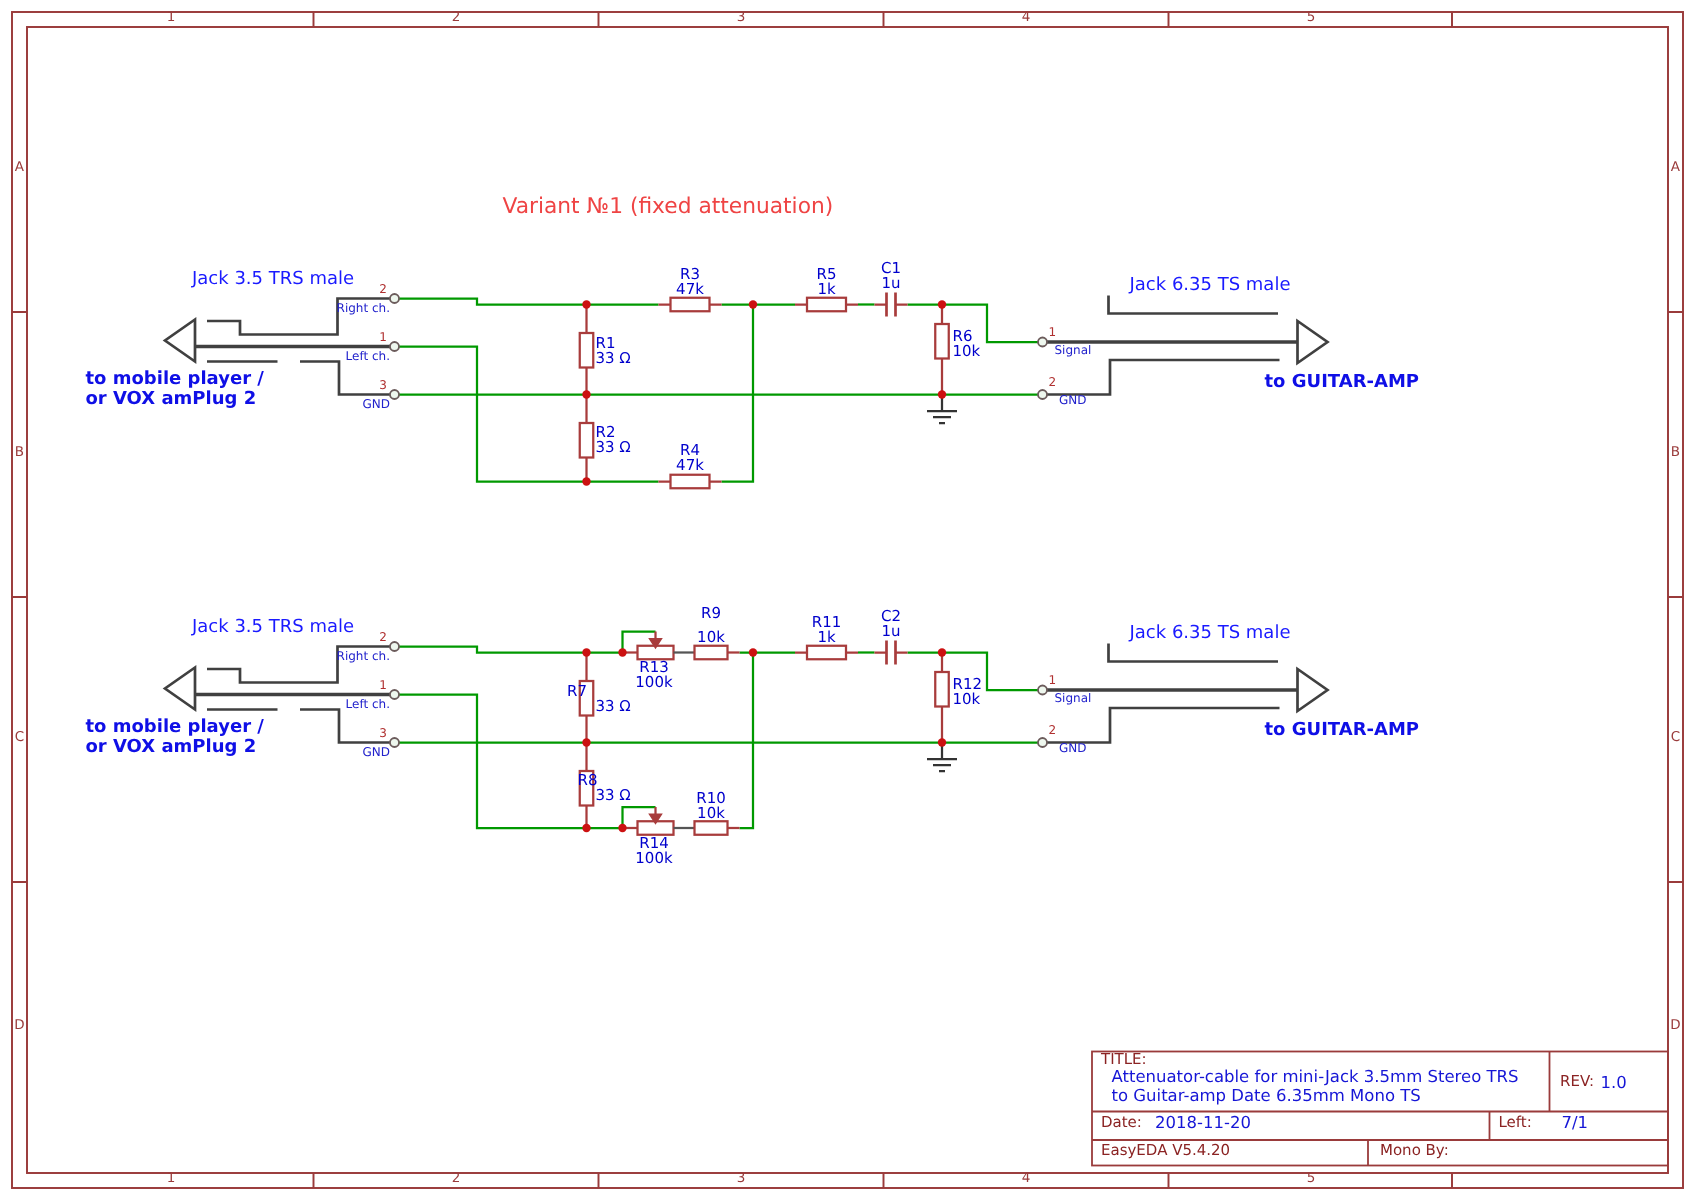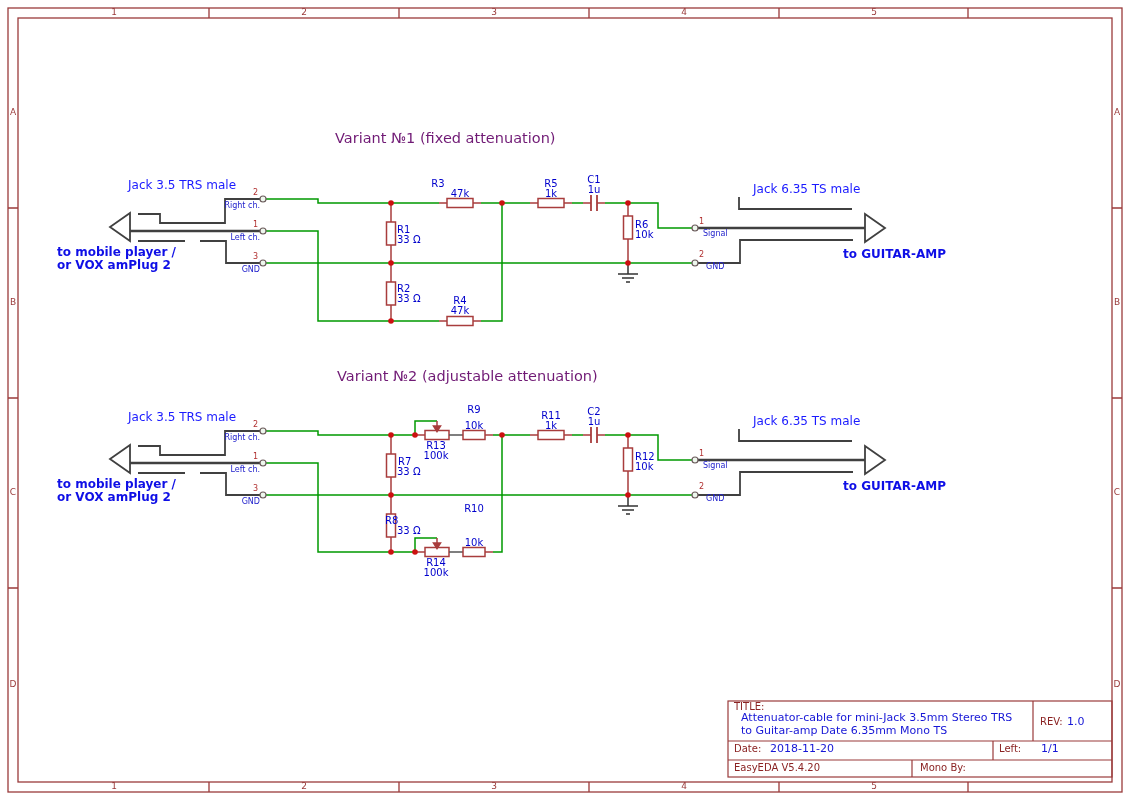--- a/index.html
+++ b/index.html
@@ -1,20 +1,20 @@
 <!DOCTYPE html>
 <html><head>
 <meta charset="utf-8">
 <style>
   html,body{margin:0;padding:0;background:#ffffff;}
   #canvas{position:relative;width:1130px;height:800px;background:#ffffff;overflow:hidden;
           font-family:"DejaVu Sans",sans-serif;}
   #schem{position:absolute;left:0;top:0;}
   .lbl{position:absolute;white-space:nowrap;line-height:1.05;}
-  .t-title{font-size:14.5px;color:#701a75;}
+  .t-title{font-size:14.5px;color:#ef4444;}
   .t-jack{font-size:12px;color:#1a1aff;}
   .t-dest{font-size:12px;font-weight:bold;color:#0f0fe6;}
   .t-comp{font-size:10px;color:#0000cc;width:44px;text-align:center;}
   .t-compl{font-size:10px;color:#0000cc;text-align:left;}
   .pnum{font-size:8px;color:#b03030;}
   .pnum-r{width:40px;text-align:right;}
   .pname{font-size:8px;color:#2222cc;}
   .pname-r{width:48px;text-align:right;}
   .fr{font-size:9px;color:#9a3b3b;}
   .fr-c{width:40px;text-align:center;}
@@ -235,21 +235,21 @@
   <span class="lbl t-jack" style="left:128px;top:179px">Jack 3.5 TRS male</span>
   <span class="lbl pnum pnum-r" style="left:218px;top:189px">2</span>
   <span class="lbl pname pname-r" style="left:212px;top:202px">Right ch.</span>
   <span class="lbl pnum pnum-r" style="left:218px;top:221px">1</span>
   <span class="lbl pname pname-r" style="left:212px;top:234px">Left ch.</span>
   <span class="lbl pnum pnum-r" style="left:218px;top:253px">3</span>
   <span class="lbl pname pname-r" style="left:212px;top:266px">GND</span>
   <span class="lbl t-dest" style="left:57px;top:246px">to mobile player /</span>
   <span class="lbl t-dest" style="left:57px;top:259px">or VOX amPlug 2</span>
 
-  <span class="lbl t-comp" style="left:416px;top:179px">R3</span>
+  <span class="lbl t-comp" style="left:438px;top:179px">R3</span>
   <span class="lbl t-comp" style="left:438px;top:189px">47k</span>
   <span class="lbl t-comp" style="left:529px;top:179px">R5</span>
   <span class="lbl t-comp" style="left:529px;top:189px">1k</span>
   <span class="lbl t-comp" style="left:572px;top:175px">C1</span>
   <span class="lbl t-comp" style="left:572px;top:185px">1u</span>
   <span class="lbl t-compl" style="left:397px;top:225px">R1</span>
   <span class="lbl t-compl" style="left:397px;top:235px">33 Ω</span>
   <span class="lbl t-compl" style="left:397px;top:284px">R2</span>
   <span class="lbl t-compl" style="left:397px;top:294px">33 Ω</span>
   <span class="lbl t-comp" style="left:438px;top:296px">R4</span>
@@ -257,62 +257,61 @@
   <span class="lbl t-compl" style="left:635px;top:220px">R6</span>
   <span class="lbl t-compl" style="left:635px;top:230px">10k</span>
 
   <span class="lbl t-jack" style="left:753px;top:183px">Jack 6.35 TS male</span>
   <span class="lbl pnum" style="left:699px;top:218px">1</span>
   <span class="lbl pname" style="left:703px;top:230px">Signal</span>
   <span class="lbl pnum" style="left:699px;top:251px">2</span>
   <span class="lbl pname" style="left:706px;top:263px">GND</span>
   <span class="lbl t-dest" style="left:843px;top:248px">to GUITAR-AMP</span>
 
-  <span class="lbl t-title" style="left:337px;top:369px">Variant №2 (adjustable attenuation)</span>
   <span class="lbl t-jack" style="left:128px;top:411px">Jack 3.5 TRS male</span>
   <span class="lbl pnum pnum-r" style="left:218px;top:421px">2</span>
   <span class="lbl pname pname-r" style="left:212px;top:434px">Right ch.</span>
   <span class="lbl pnum pnum-r" style="left:218px;top:453px">1</span>
   <span class="lbl pname pname-r" style="left:212px;top:466px">Left ch.</span>
   <span class="lbl pnum pnum-r" style="left:218px;top:485px">3</span>
   <span class="lbl pname pname-r" style="left:212px;top:498px">GND</span>
   <span class="lbl t-dest" style="left:57px;top:478px">to mobile player /</span>
   <span class="lbl t-dest" style="left:57px;top:491px">or VOX amPlug 2</span>
 
   <span class="lbl t-comp" style="left:414px;top:441px">R13</span>
   <span class="lbl t-comp" style="left:414px;top:451px">100k</span>
   <span class="lbl t-comp" style="left:452px;top:405px">R9</span>
   <span class="lbl t-comp" style="left:452px;top:421px">10k</span>
   <span class="lbl t-comp" style="left:529px;top:411px">R11</span>
   <span class="lbl t-comp" style="left:529px;top:421px">1k</span>
   <span class="lbl t-comp" style="left:572px;top:407px">C2</span>
   <span class="lbl t-comp" style="left:572px;top:417px">1u</span>
-  <span class="lbl t-compl" style="left:398px;top:457px">R7</span>
+  <span class="lbl t-compl" style="left:378px;top:457px">R7</span>
   <span class="lbl t-compl" style="left:397px;top:467px">33 Ω</span>
   <span class="lbl t-compl" style="left:385px;top:516px">R8</span>
   <span class="lbl t-compl" style="left:397px;top:526px">33 Ω</span>
   <span class="lbl t-comp" style="left:414px;top:558px">R14</span>
   <span class="lbl t-comp" style="left:414px;top:568px">100k</span>
-  <span class="lbl t-comp" style="left:452px;top:504px">R10</span>
+  <span class="lbl t-comp" style="left:452px;top:528px">R10</span>
   <span class="lbl t-comp" style="left:452px;top:538px">10k</span>
   <span class="lbl t-compl" style="left:635px;top:452px">R12</span>
   <span class="lbl t-compl" style="left:635px;top:462px">10k</span>
 
   <span class="lbl t-jack" style="left:753px;top:415px">Jack 6.35 TS male</span>
   <span class="lbl pnum" style="left:699px;top:450px">1</span>
   <span class="lbl pname" style="left:703px;top:462px">Signal</span>
   <span class="lbl pnum" style="left:699px;top:483px">2</span>
   <span class="lbl pname" style="left:706px;top:495px">GND</span>
   <span class="lbl t-dest" style="left:843px;top:480px">to GUITAR-AMP</span>
 
   <span class="lbl tb-red" style="left:734px;top:702px">TITLE:</span>
   <span class="lbl tb-blue" style="left:741px;top:712px">Attenuator-cable for mini-Jack 3.5mm Stereo TRS</span>
   <span class="lbl tb-blue" style="left:741px;top:725px">to Guitar-amp Date 6.35mm Mono TS</span>
   <span class="lbl tb-red" style="left:1040px;top:717px">REV:</span>
   <span class="lbl tb-blue" style="left:1067px;top:716px">1.0</span>
   <span class="lbl tb-red" style="left:734px;top:744px">Date:</span>
   <span class="lbl tb-blue" style="left:770px;top:743px">2018-11-20</span>
   <span class="lbl tb-red" style="left:999px;top:744px">Left:</span>
-  <span class="lbl tb-blue" style="left:1041px;top:743px">1/1</span>
+  <span class="lbl tb-blue" style="left:1041px;top:743px">7/1</span>
   <span class="lbl tb-red" style="left:734px;top:763px">EasyEDA V5.4.20</span>
   <span class="lbl tb-red" style="left:920px;top:763px">Mono By:</span>
 
 </div>
 
 </body></html>

